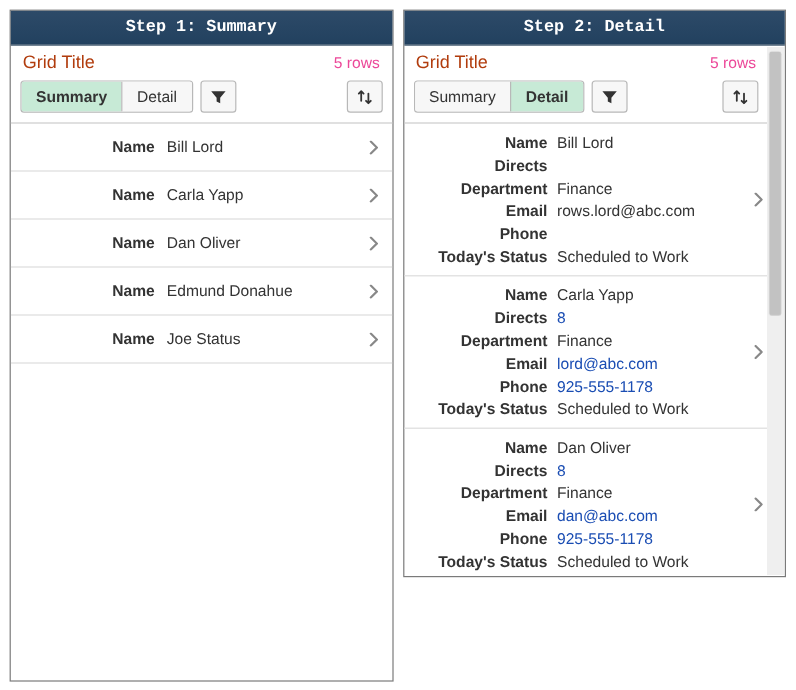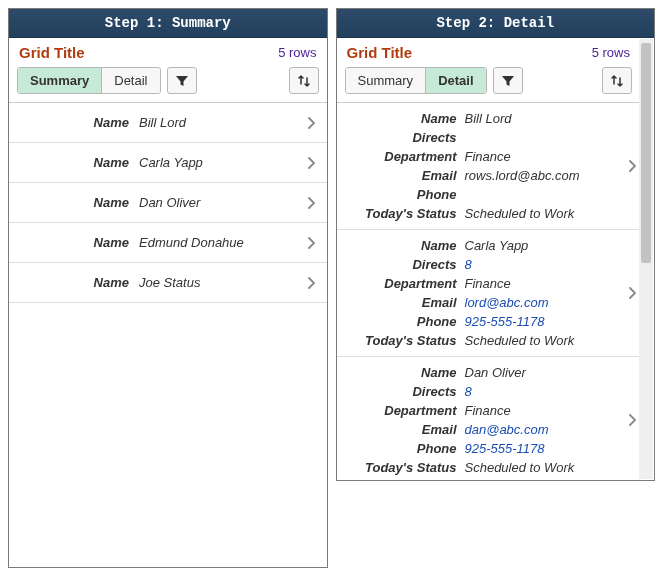--- a/index.html
+++ b/index.html
@@ -32,25 +32,25 @@
     font-family: Liberation Mono, monospace;
   }
   .subheader {
     display: flex;
     align-items: center;
     justify-content: space-between;
     padding: 6px 10px 2px 10px;
   }
   .grid-title {
     color: #b13c0d;
-    font-weight: bold;
+    font-weight: normal;
     font-size: 15px;
   }
   .row-count {
-    color: #4c1d95;
+    color: #ec4899;
     font-size: 13px;
   }
   .toolbar {
     display: flex;
     align-items: center;
     padding: 4px 8px 8px 8px;
     gap: 0;
     border-bottom: 1px solid #ccc;
   }
   .seg {
@@ -82,21 +82,20 @@
     align-items: center;
     justify-content: center;
     cursor: pointer;
     margin-left: 6px;
     color: #333;
   }
   .spacer { flex: 1; }
   .list {
     overflow-y: auto;
     flex: 1;
-    font-style: italic;
   }
   .summary-row {
     display: flex;
     align-items: center;
     border-bottom: 1px solid #ddd;
     padding: 12px 10px;
     cursor: pointer;
   }
   .summary-row .label {
     width: 120px;

